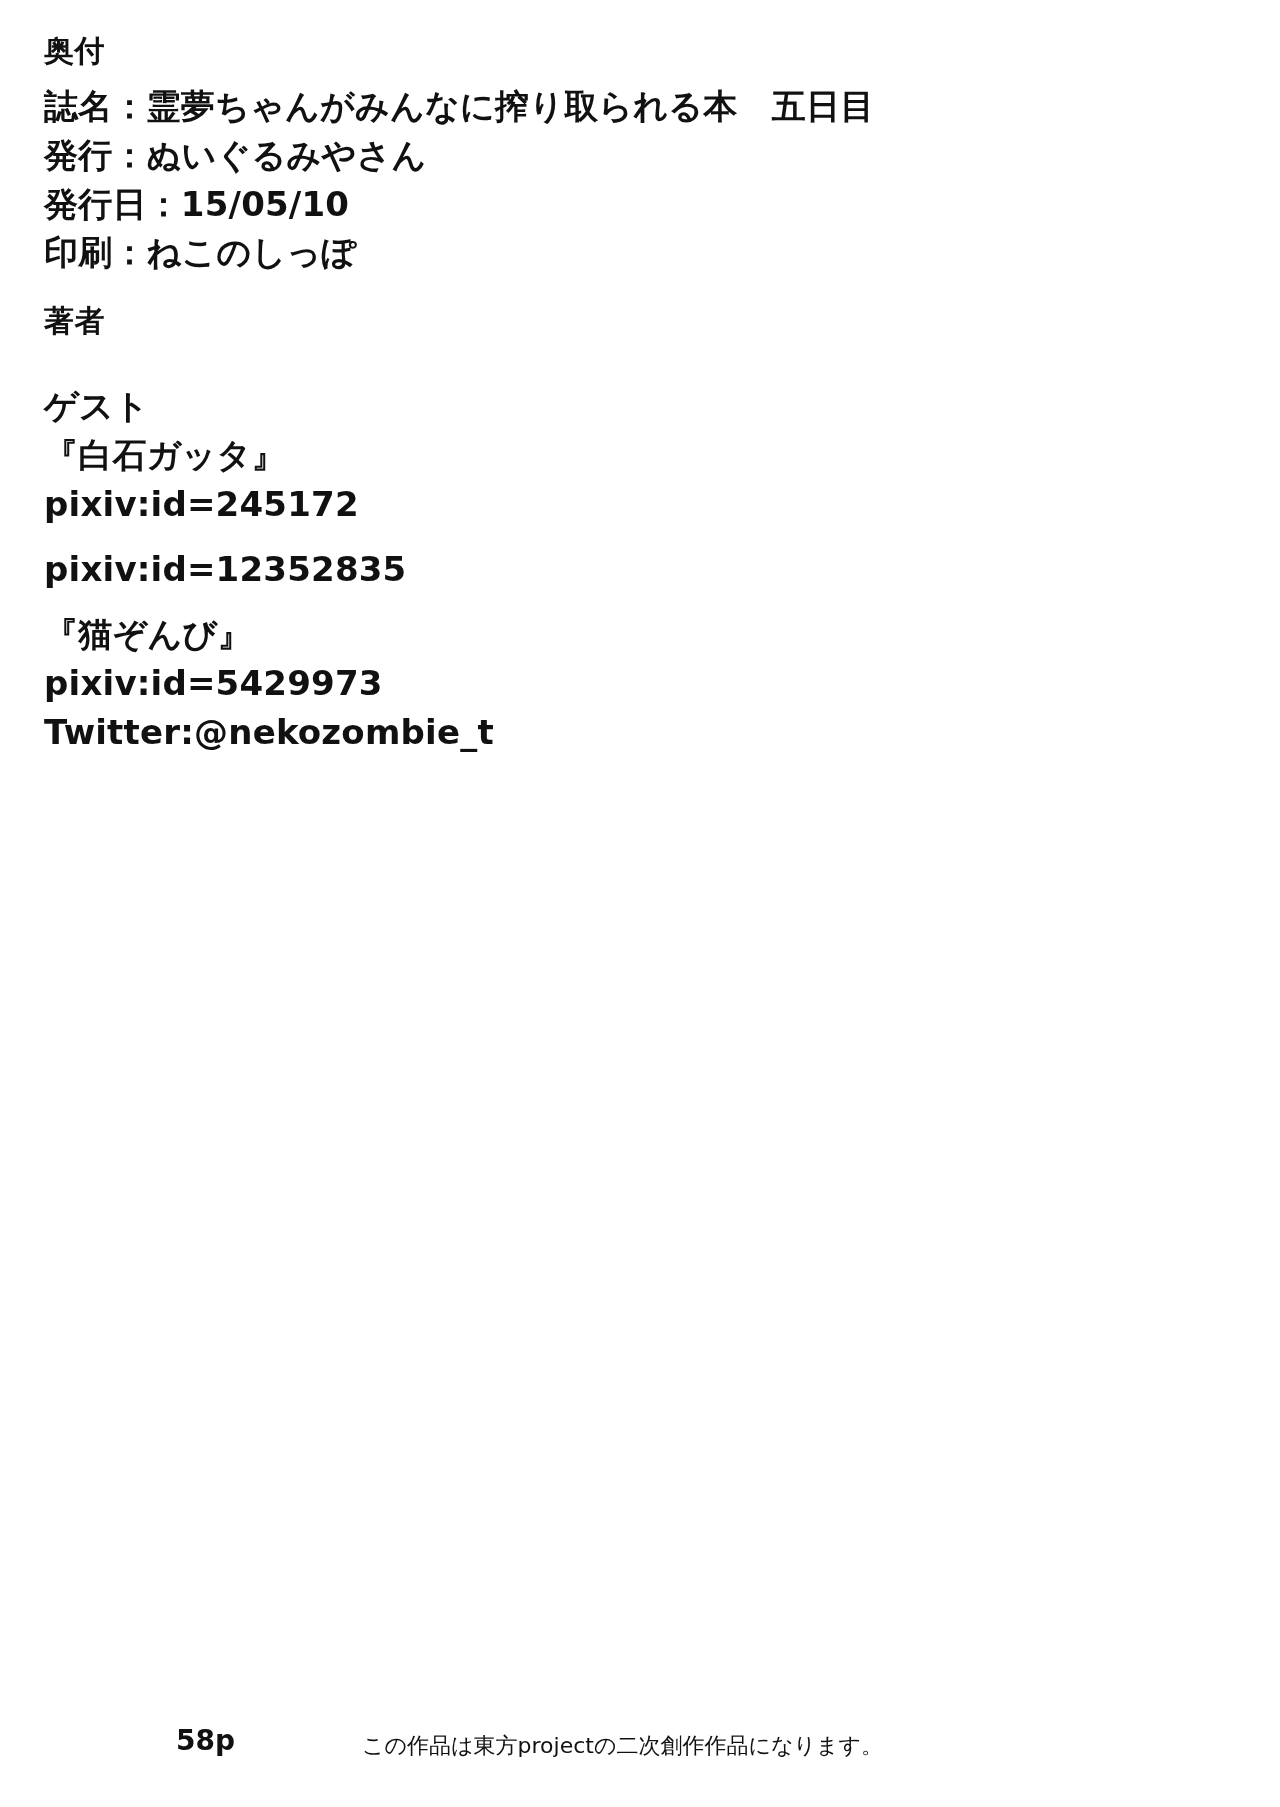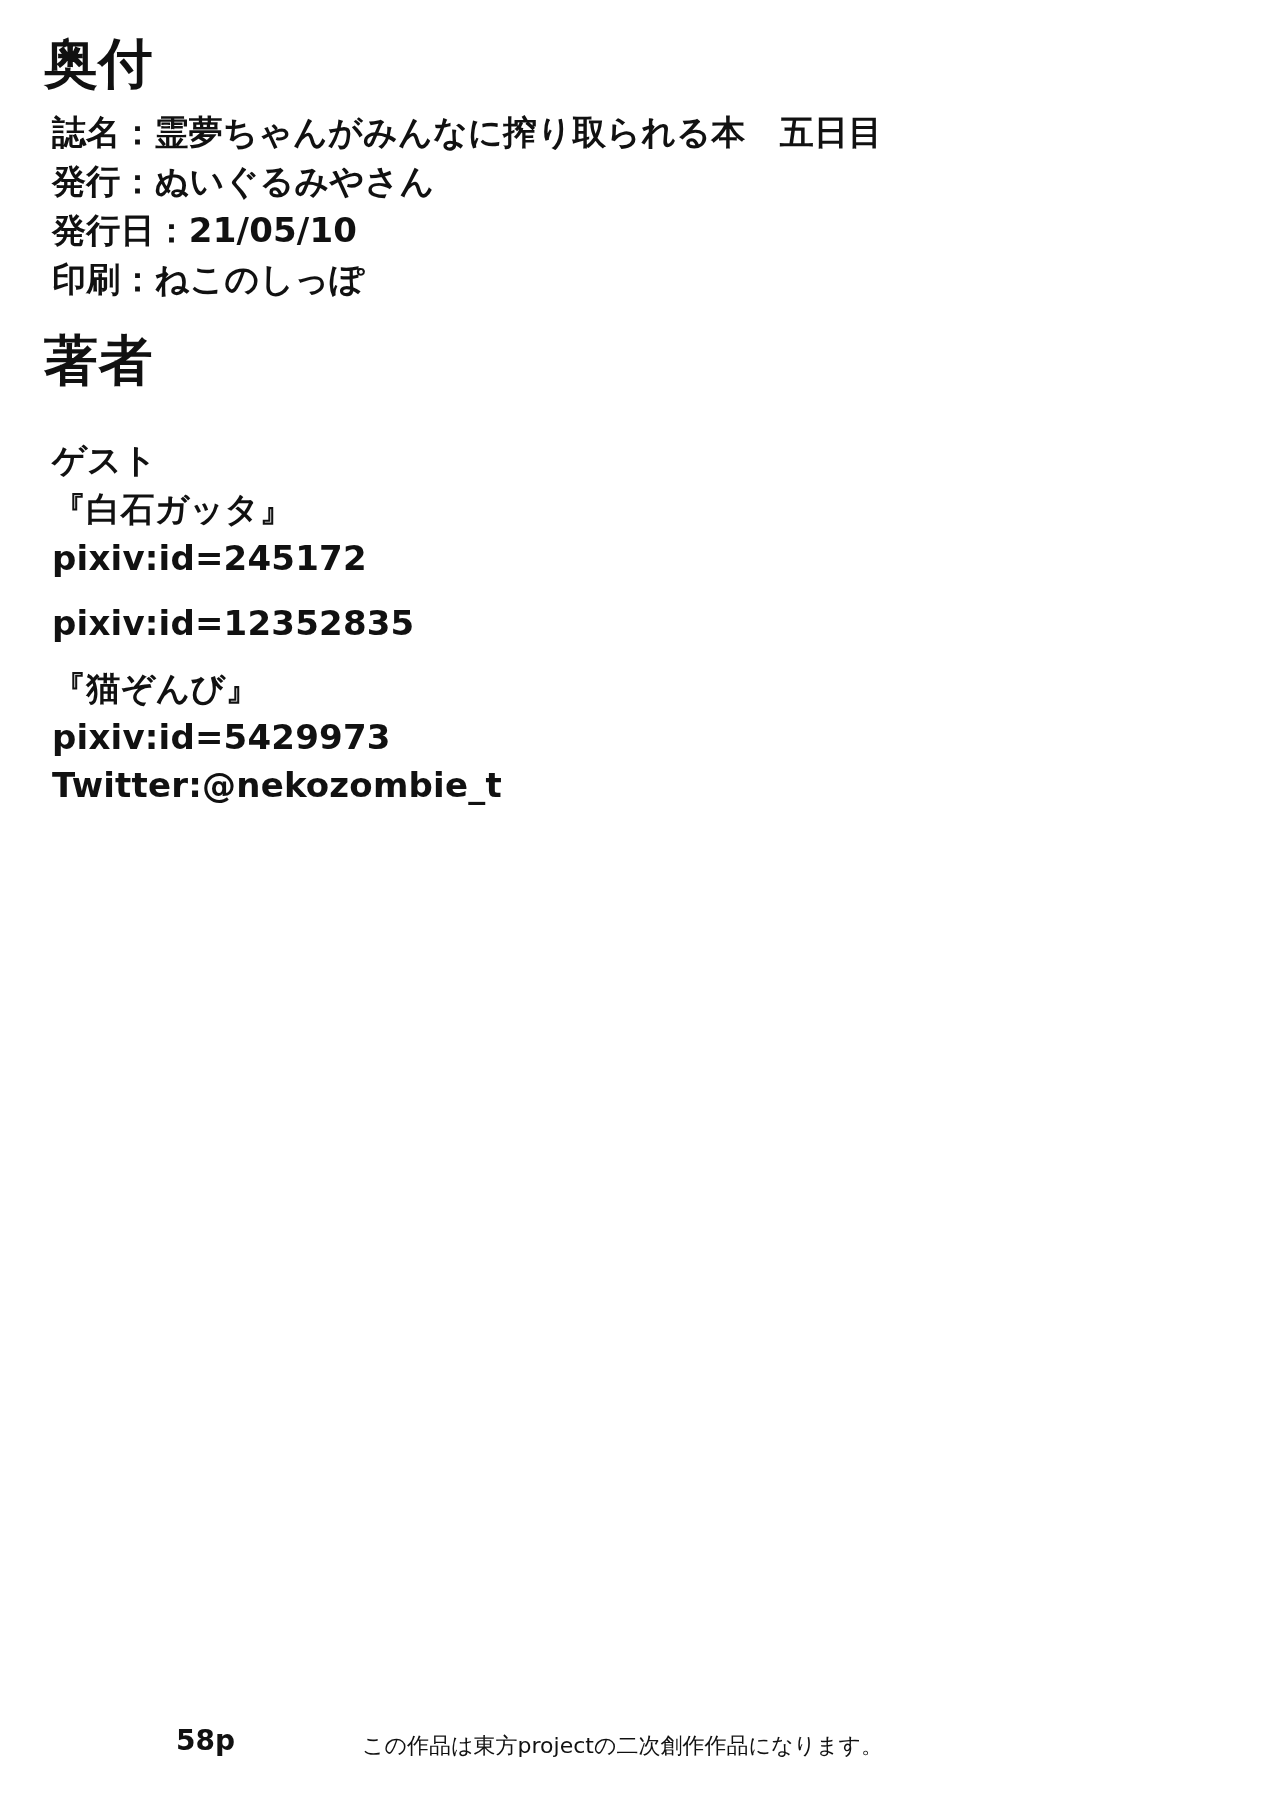--- a/index.html
+++ b/index.html
@@ -16,40 +16,39 @@
     overflow: hidden;
   }
   .page {
     position: relative;
     width: 1280px;
     height: 1807px;
     box-sizing: border-box;
     padding: 34px 44px 0 44px;
   }
   .heading {
-    font-size: 54px;
+    font-size: 30px;
     font-weight: bold;
     line-height: 1.12;
     margin: 0 0 14px 0;
     letter-spacing: 0.5px;
   }
   .heading.second {
     margin-top: 27px;
     margin-bottom: 10px;
   }
   .line {
     font-size: 34px;
     font-weight: bold;
     line-height: 1.44;
     white-space: pre;
     letter-spacing: 0.2px;
   }
   .block {
     margin-bottom: 0;
-    margin-left: 8px;
   }
   .spacer-sm { height: 16px; }
   .spacer-md { height: 34px; }
   .guest-group { margin-bottom: 0; }
   .footer {
     position: absolute;
     left: 0;
     bottom: 0;
     width: 1280px;
     height: 120px;
@@ -75,21 +74,21 @@
 </head>
 <body>
 
 <div class="page">
 
   <h1 class="heading">奥付</h1>
 
   <div class="block">
     <div class="line">誌名：霊夢ちゃんがみんなに搾り取られる本　五日目</div>
     <div class="line">発行：ぬいぐるみやさん</div>
-    <div class="line">発行日：21/05/10</div>
+    <div class="line">発行日：15/05/10</div>
     <div class="line">印刷：ねこのしっぽ</div>
   </div>
 
   <h2 class="heading second">著者</h2>
 
 
   <div class="spacer-md"></div>
 
   <div class="block">
     <div class="line">ゲスト</div>

